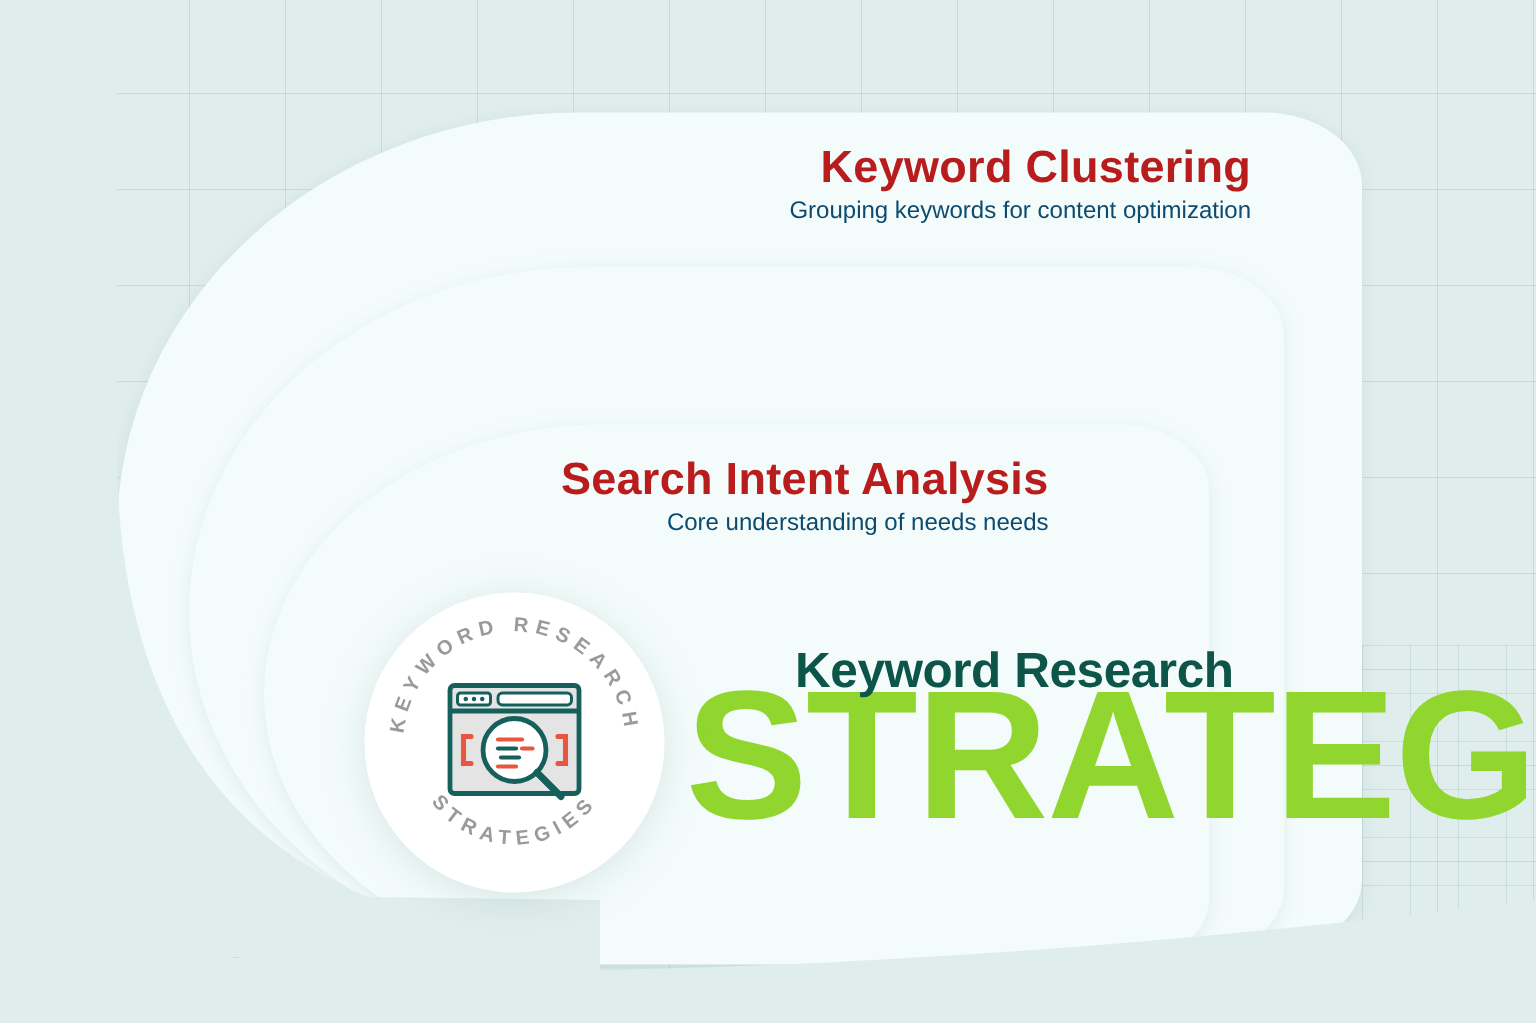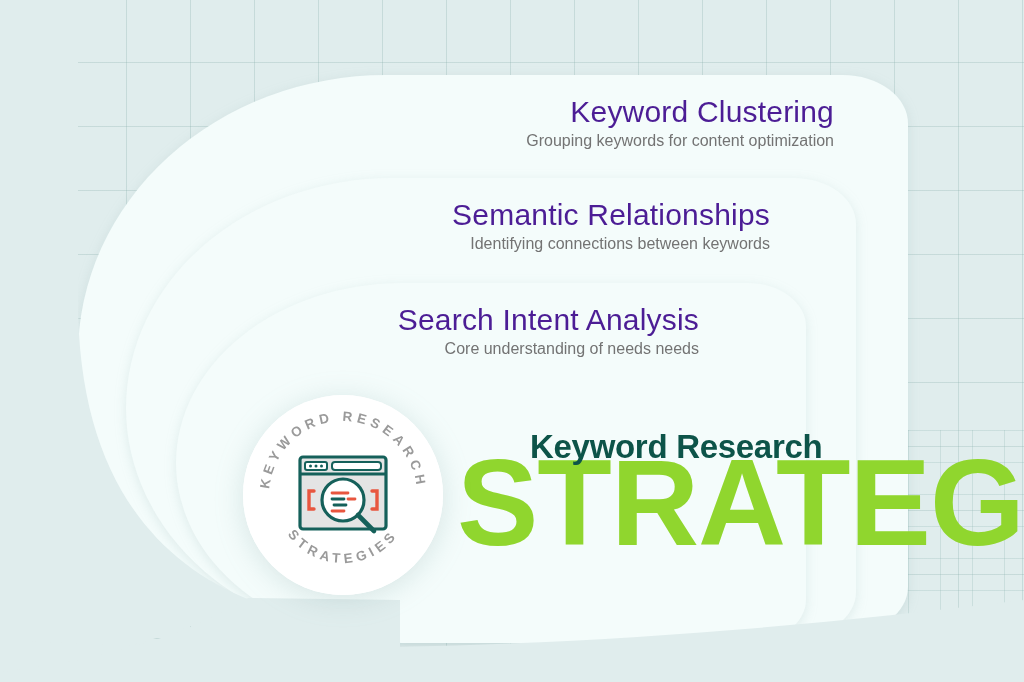--- a/index.html
+++ b/index.html
@@ -69,26 +69,26 @@
   }
 
   
   .row {
     position:absolute;
     z-index:6;
     text-align:right;
     white-space:nowrap;
   }
   .row-title {
-    color:#4c1d95;
-    font-weight:400;
+    color:#b91c1c;
+    font-weight:700;
     letter-spacing:.2px;
   }
   .row-sub {
-    color:#737373;
+    color:#0c4a6e;
     font-weight:400;
     margin-top:3px;
   }
 
   #row-1 { right:190px; top:95px; }
   #row-1 .row-title { font-size:30px; }
   #row-1 .row-sub   { font-size:16px; }
 
   #row-2 { right:254px; top:198px; }
   #row-2 .row-title { font-size:30px; }
@@ -166,24 +166,20 @@
     <path d="M0,682 L1024,682 L1024,600
              C700,640 380,660 0,640 Z" fill="#e0eded"></path>
     <path d="M248,598 C180,640 90,662 0,672 L0,682 L400,682 L400,600 Z" fill="#e0eded"></path>
   </svg>
 
   <div class="row" id="row-1">
     <div class="row-title">Keyword Clustering</div>
     <div class="row-sub">Grouping keywords for content optimization</div>
   </div>
 
-  <div class="row" id="row-2">
-    <div class="row-title">Semantic Relationships</div>
-    <div class="row-sub">Identifying connections between keywords</div>
-  </div>
 
   <div class="row" id="row-3">
     <div class="row-title">Search Intent Analysis</div>
     <div class="row-sub">Core understanding of needs needs</div>
   </div>
 
   <div id="badge">
     <svg viewBox="0 0 200 200" xmlns="http://www.w3.org/2000/svg">
       <defs>
         <path id="arcTop" d="M 26,100 A 74,74 0 0 1 174,100"></path>

